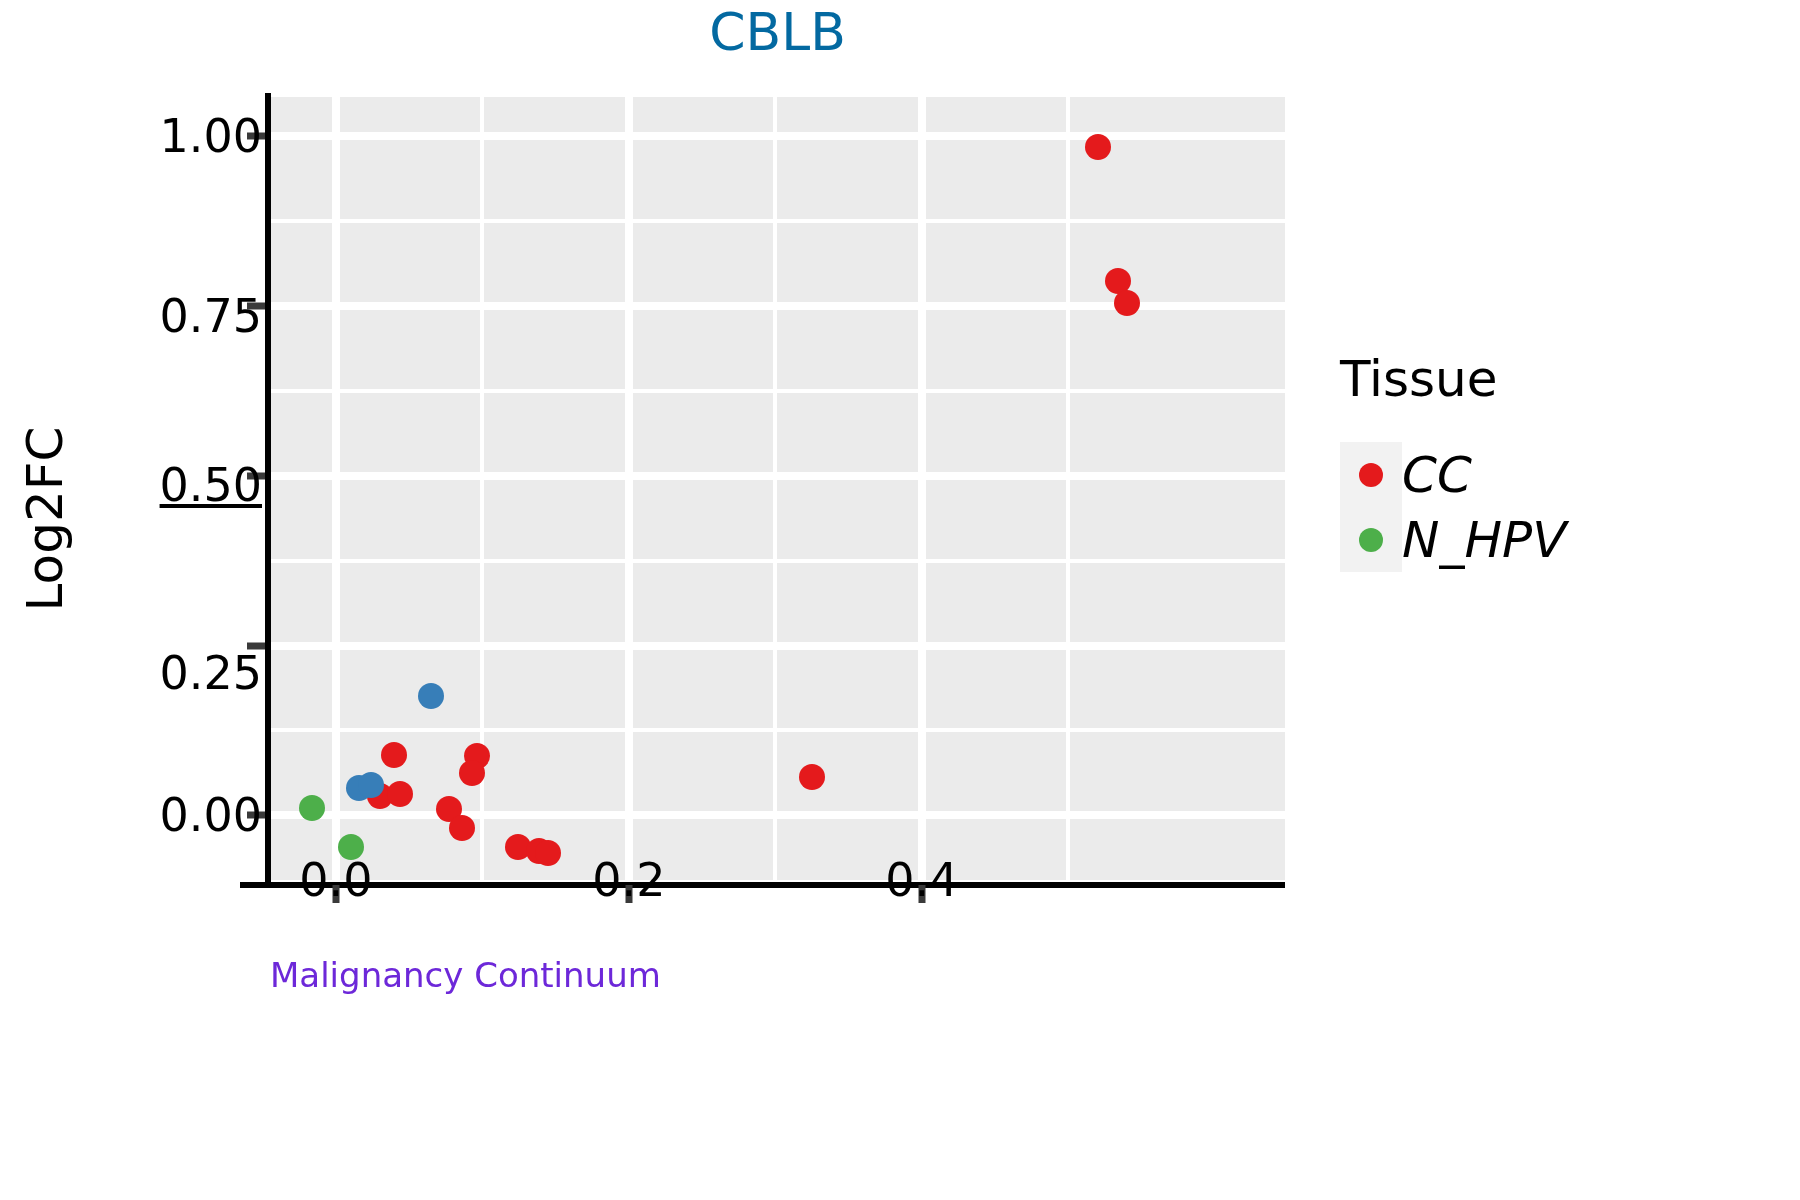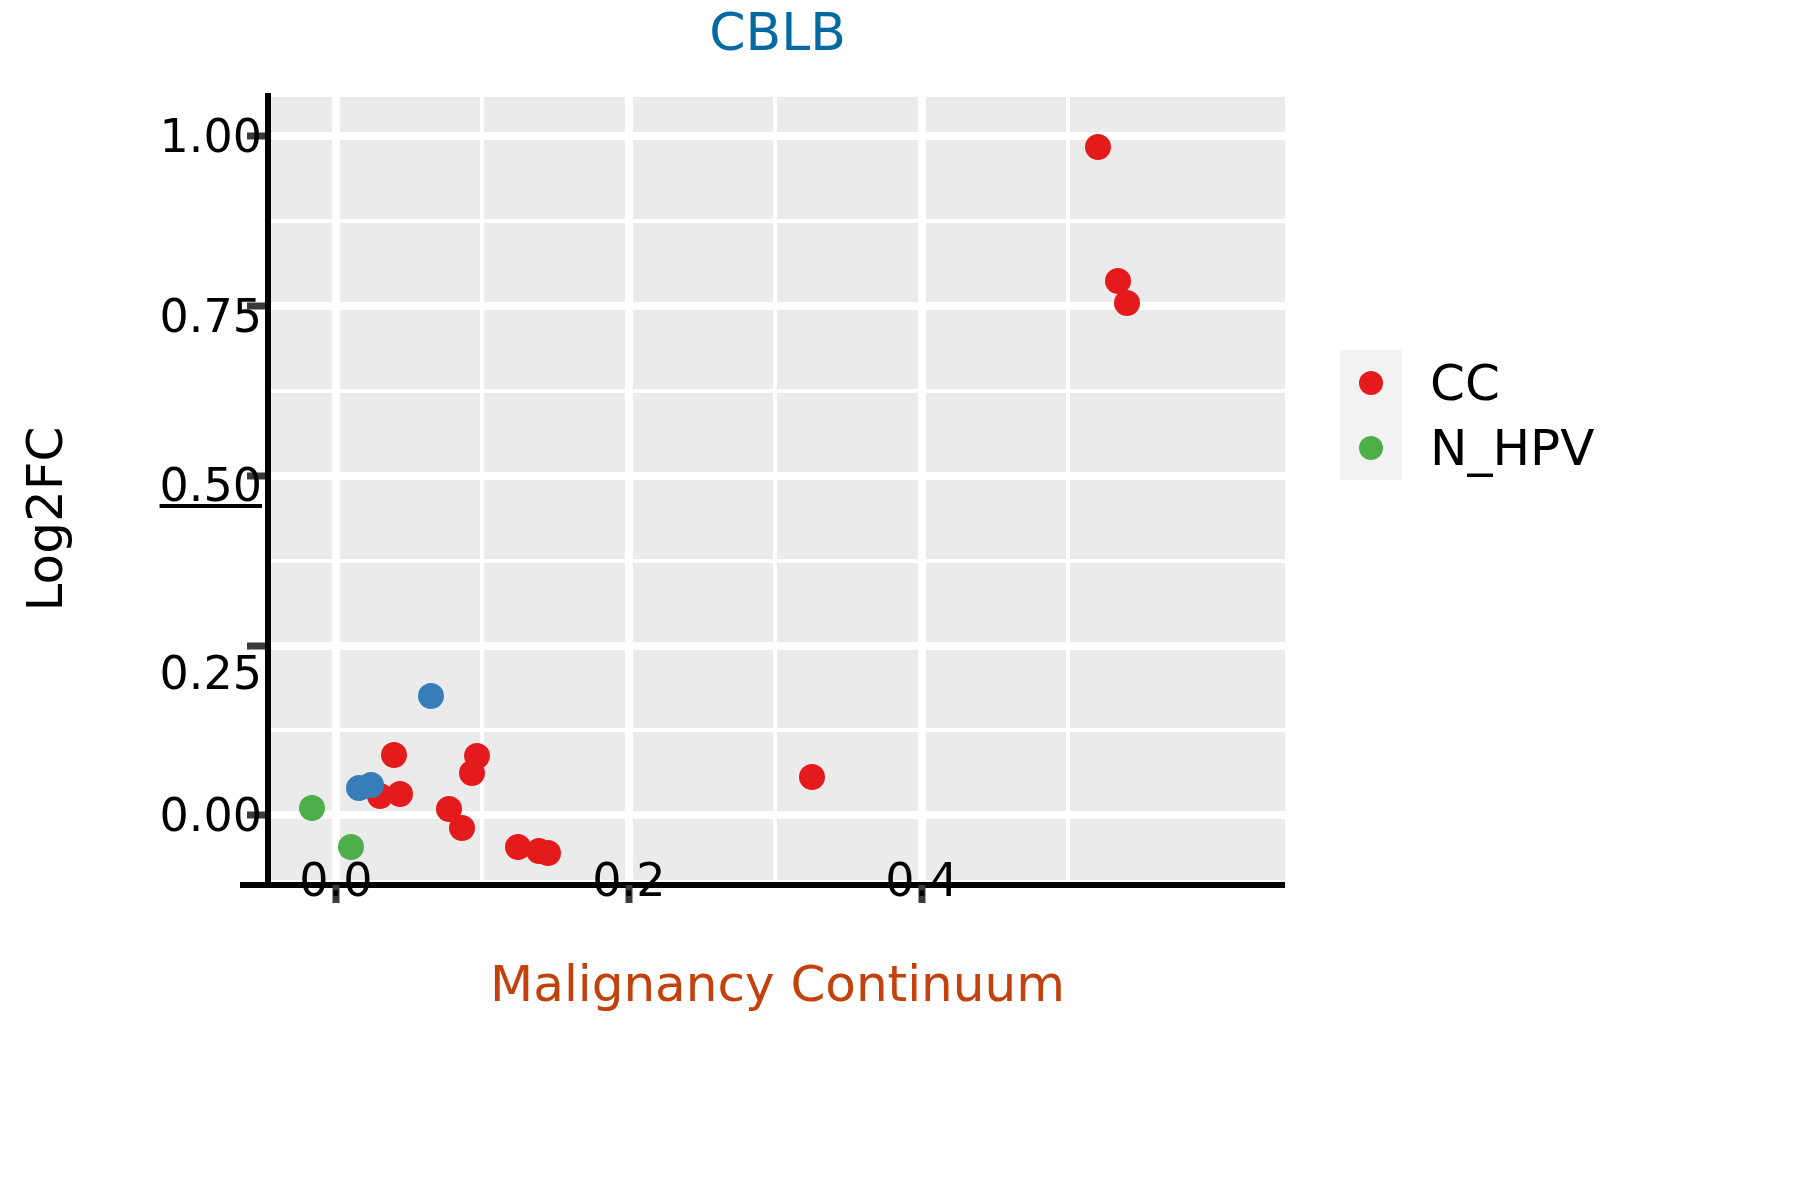--- a/index.html
+++ b/index.html
@@ -42,35 +42,35 @@
   .xtick-label{
     position:absolute;top:853px;font-size:46px;color:#000;
     transform:translateX(-50%);white-space:nowrap;
   }
 
   #y-axis-title{
     position:absolute;left:-155px;top:490px;width:400px;text-align:center;
     font-size:50px;color:#000;transform:rotate(-90deg);white-space:nowrap;
   }
   #x-axis-title{
-    position:absolute;left:270px;top:955px;width:1015px;text-align:center;
-    font-size:50px;color:#c2410c;white-space:nowrap;
+    position:absolute;left:270px;top:955px;width:1015px;
+    font-size:34px;color:#6d28d9;white-space:nowrap;
   }
 
   
   #legend{position:absolute;left:1340px;top:350px;width:430px;}
   #legend-title{font-size:50px;color:#000;margin:0 0 34px 0;white-space:nowrap;}
   #legend-items{display:flex;flex-direction:column;}
   .legend-row{display:flex;align-items:center;height:65px;}
   .legend-key{
     width:62px;height:65px;background:#F2F2F2;
     display:flex;align-items:center;justify-content:center;flex:0 0 62px;
   }
   .legend-dot{width:24px;height:24px;border-radius:50%;}
-  .legend-label{font-size:50px;color:#000;margin-left:28px;white-space:nowrap;}
+  .legend-label{font-size:50px;color:#000;white-space:nowrap;font-style:italic;}
 </style>
 </head>
 <body>
 
 <div id="figure">
 
   <div id="chart-title">CBLB</div>
 
   <div id="panel">
       <div class="gridline-h major" style="top: 714.43px; height: 8px;"></div>
@@ -109,20 +109,21 @@
       <div class="pt" style="left: 80.5556px; top: 749.695px; width: 26px; height: 26px; background: rgb(77, 175, 74);"></div>
     </div>
 
   <div id="y-axis-line"></div>
   <div id="x-axis-line"></div>
 
   <div id="y-axis-title">Log2FC</div>
   <div id="x-axis-title">Malignancy Continuum</div>
 
   <div id="legend">
+    <div id="legend-title">Tissue</div>
     <div id="legend-items">
         <div class="legend-row">
           <div class="legend-key">
             <div class="legend-dot" style="background: rgb(228, 26, 28);"></div>
           </div>
           <div class="legend-label">CC</div>
         </div>
         <div class="legend-row">
           <div class="legend-key">
             <div class="legend-dot" style="background: rgb(77, 175, 74);"></div>

